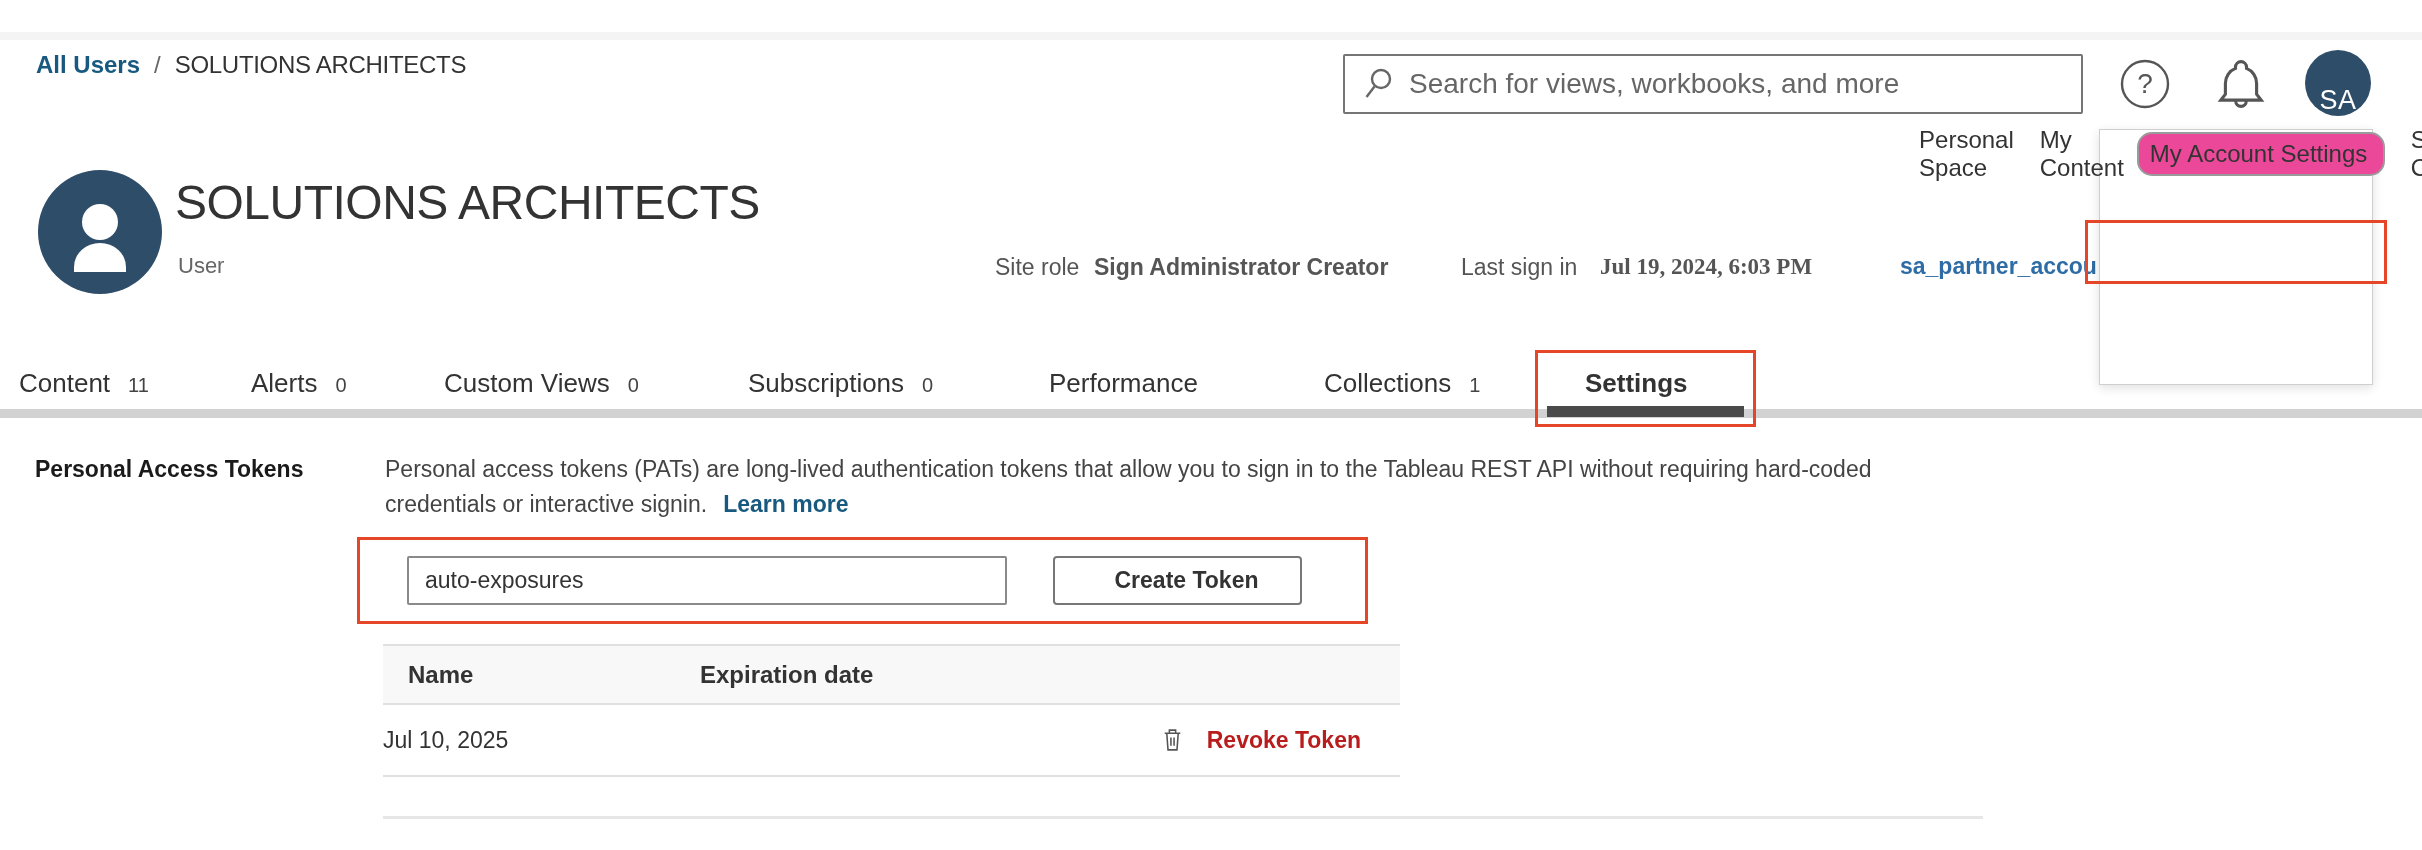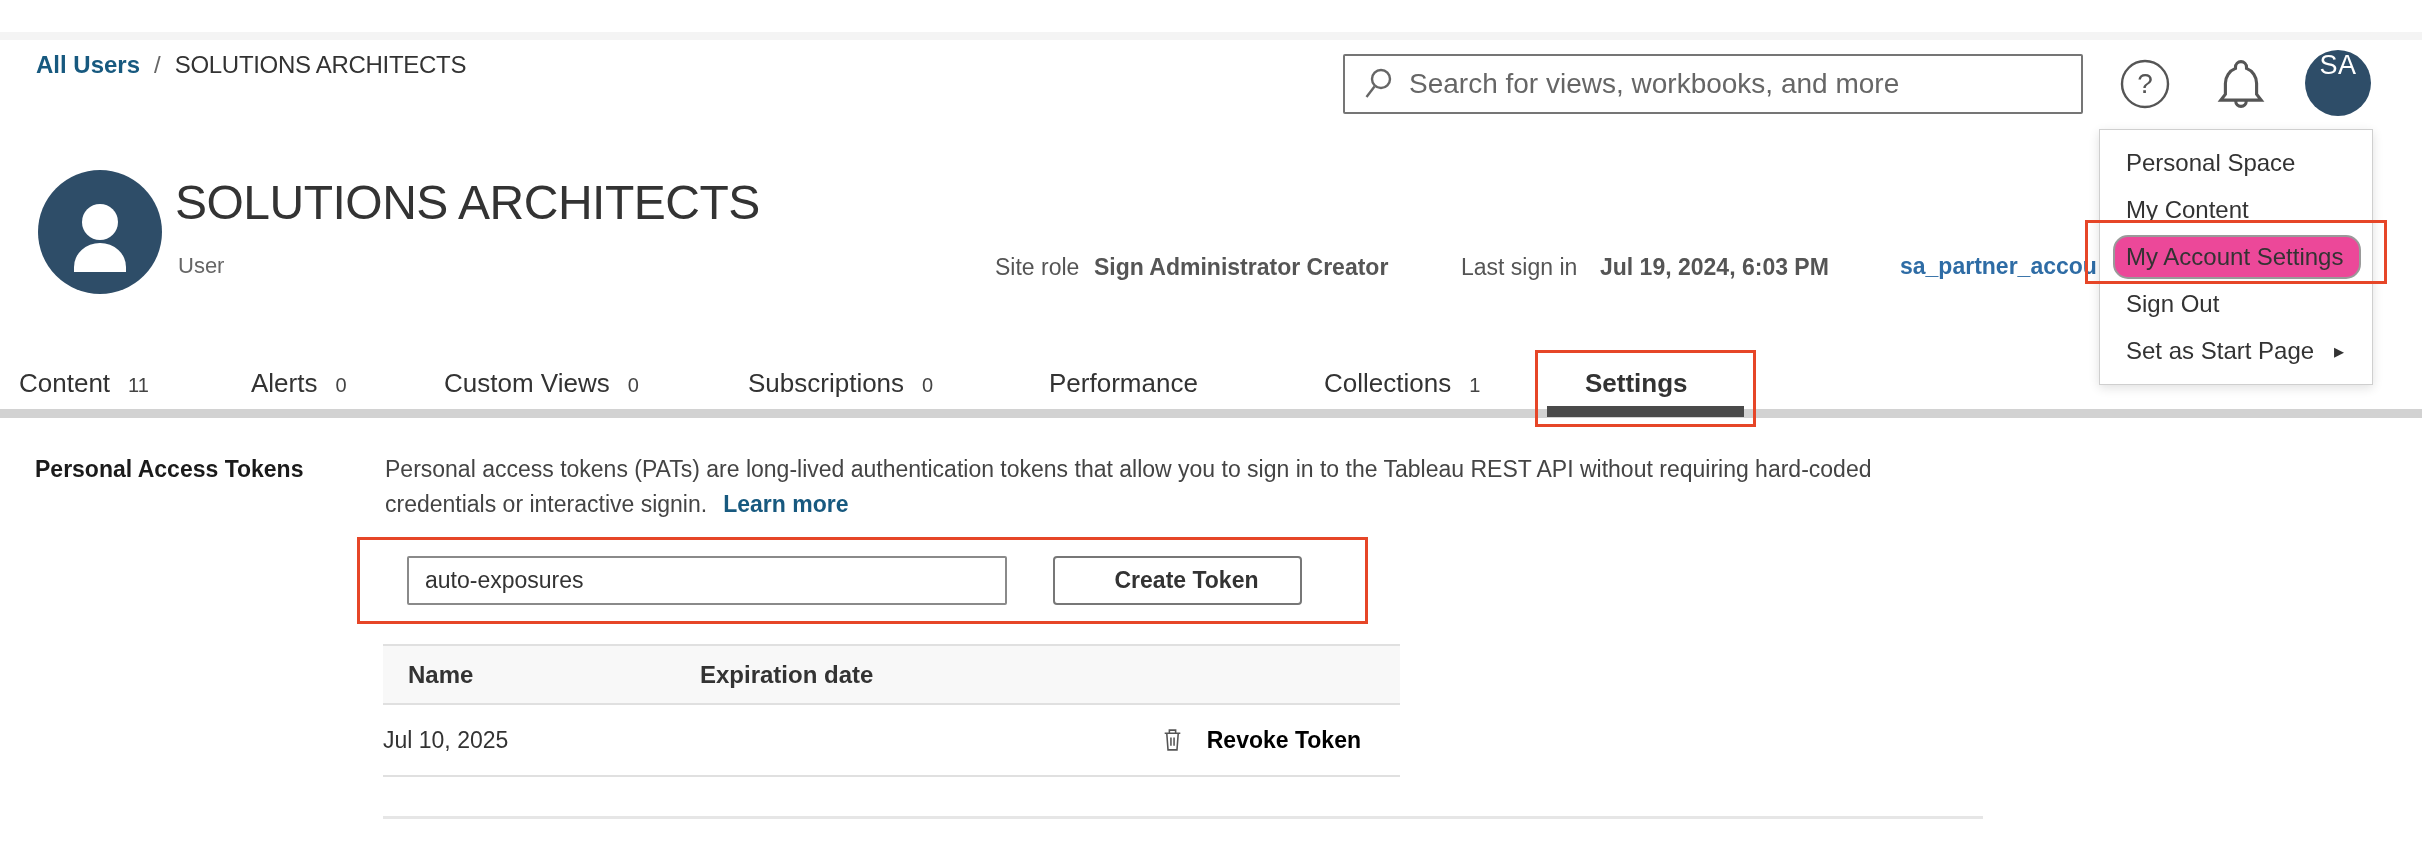--- a/index.html
+++ b/index.html
@@ -19,27 +19,27 @@
   .search-box { left:1343px; top:22px; width:740px; height:60px; border:2px solid #757575;
                 border-radius:2px; display:flex; align-items:center; padding-left:18px; background:#fff; }
   .search-box input { border:none; outline:none; font-size:28px; color:#444; width:640px;
                       font-family:"Liberation Sans", sans-serif; margin-left:14px; background:transparent; }
   .search-box input::placeholder { color:#666; opacity:1; }
 
   .icon-btn { cursor:pointer; }
 
   
   .avatar-sm { left:2305px; top:18px; width:66px; height:66px; border-radius:50%;
-               display:flex; align-items:flex-start; justify-content:center;
+               display:flex; align-items:flex-end; justify-content:center;
                color:#fff; font-size:27px; letter-spacing:0.5px; cursor:pointer; }
 
   
   .menu { left:2099px; top:97px; width:274px; height:256px; background:#fff;
           border:1px solid #cfcfcf; box-shadow:0 3px 10px rgba(0,0,0,0.12); z-index:20;
-          display:flex; flex-direction:column; justify-content:center; }
+          display:flex; flex-direction:row; justify-content:center; }
   .menu-item { height:47px; display:flex; align-items:center; padding-left:26px;
                font-size:24px; color:#333; cursor:pointer; }
   .menu-item-boxed { height:47px; display:flex; align-items:center; }
   .boxed-inner { margin-left:13px; width:248px; height:44px; background:#ec4899;
                  border:2px solid #9a9a9a; border-radius:15px; display:flex; align-items:center;
                  padding-left:11px; font-size:24px; color:#333; cursor:pointer; }
   .submenu-arrow { margin-left:auto; margin-right:28px; font-size:20px; color:#333; }
 
   
   .avatar-lg { left:38px; top:138px; width:124px; height:124px; border-radius:50%;
@@ -78,21 +78,21 @@
   
   .tok-table { left:383px; top:612px; width:1017px; }
   .t-head { display:flex; align-items:center; height:61px; background:#f8f8f8;
             border-top:2px solid #e0e0e0; border-bottom:2px solid #e0e0e0;
             font-size:24px; font-weight:bold; color:#333; }
   .t-row { display:flex; align-items:center; height:72px; border-bottom:2px solid #e0e0e0;
            font-size:23px; color:#333; }
   .c1 { width:317px; padding-left:25px; }
   .c2 { width:430px; }
   .c3 { flex:1; display:flex; justify-content:flex-end; align-items:center; padding-right:39px; }
-  .revoke { display:flex; align-items:center; gap:22px; font-weight:bold; color:#000000; cursor:pointer; }
+  .revoke { display:flex; align-items:center; gap:22px; font-weight:bold; color:#b91c1c; cursor:pointer; }
 
   .divider { left:383px; top:784px; width:1600px; height:3px; background:#e6e6e6; }
 </style>
 </head>
 <body>
 
 <div id="stage">
 
   <div class="abs top-strip"></div>
 
@@ -133,21 +133,21 @@
       <circle cx="62" cy="52" r="18" fill="#fff"></circle>
       <path d="M36 102 v-5 a26 24 0 0 1 52 0 v5 z" fill="#fff"></path>
     </svg>
   </div>
   <div class="abs page-title">SOLUTIONS ARCHITECTS</div>
   <div class="abs subtitle">User</div>
 
   <span class="abs meta" style="left:995px;">Site role</span>
   <span class="abs meta bold" style="left:1094px;">Sign Administrator Creator</span>
   <span class="abs meta" style="left:1461px;">Last sign in</span>
-  <span class="abs meta bold" style="left:1600px;">Jul 19, 2024, 6:03 PM</span>
+  <span class="abs meta bold" style="left:1600px;font-family:Liberation Serif, serif;">Jul 19, 2024, 6:03 PM</span>
   <span class="abs username">sa_partner_accou</span>
 
   <div class="abs tab" style="left:19px;">
     <span>Content</span>
       <span class="count">11</span>
   </div>
   <div class="abs tab" style="left:251px;">
     <span>Alerts</span>
       <span class="count">0</span>
   </div>

